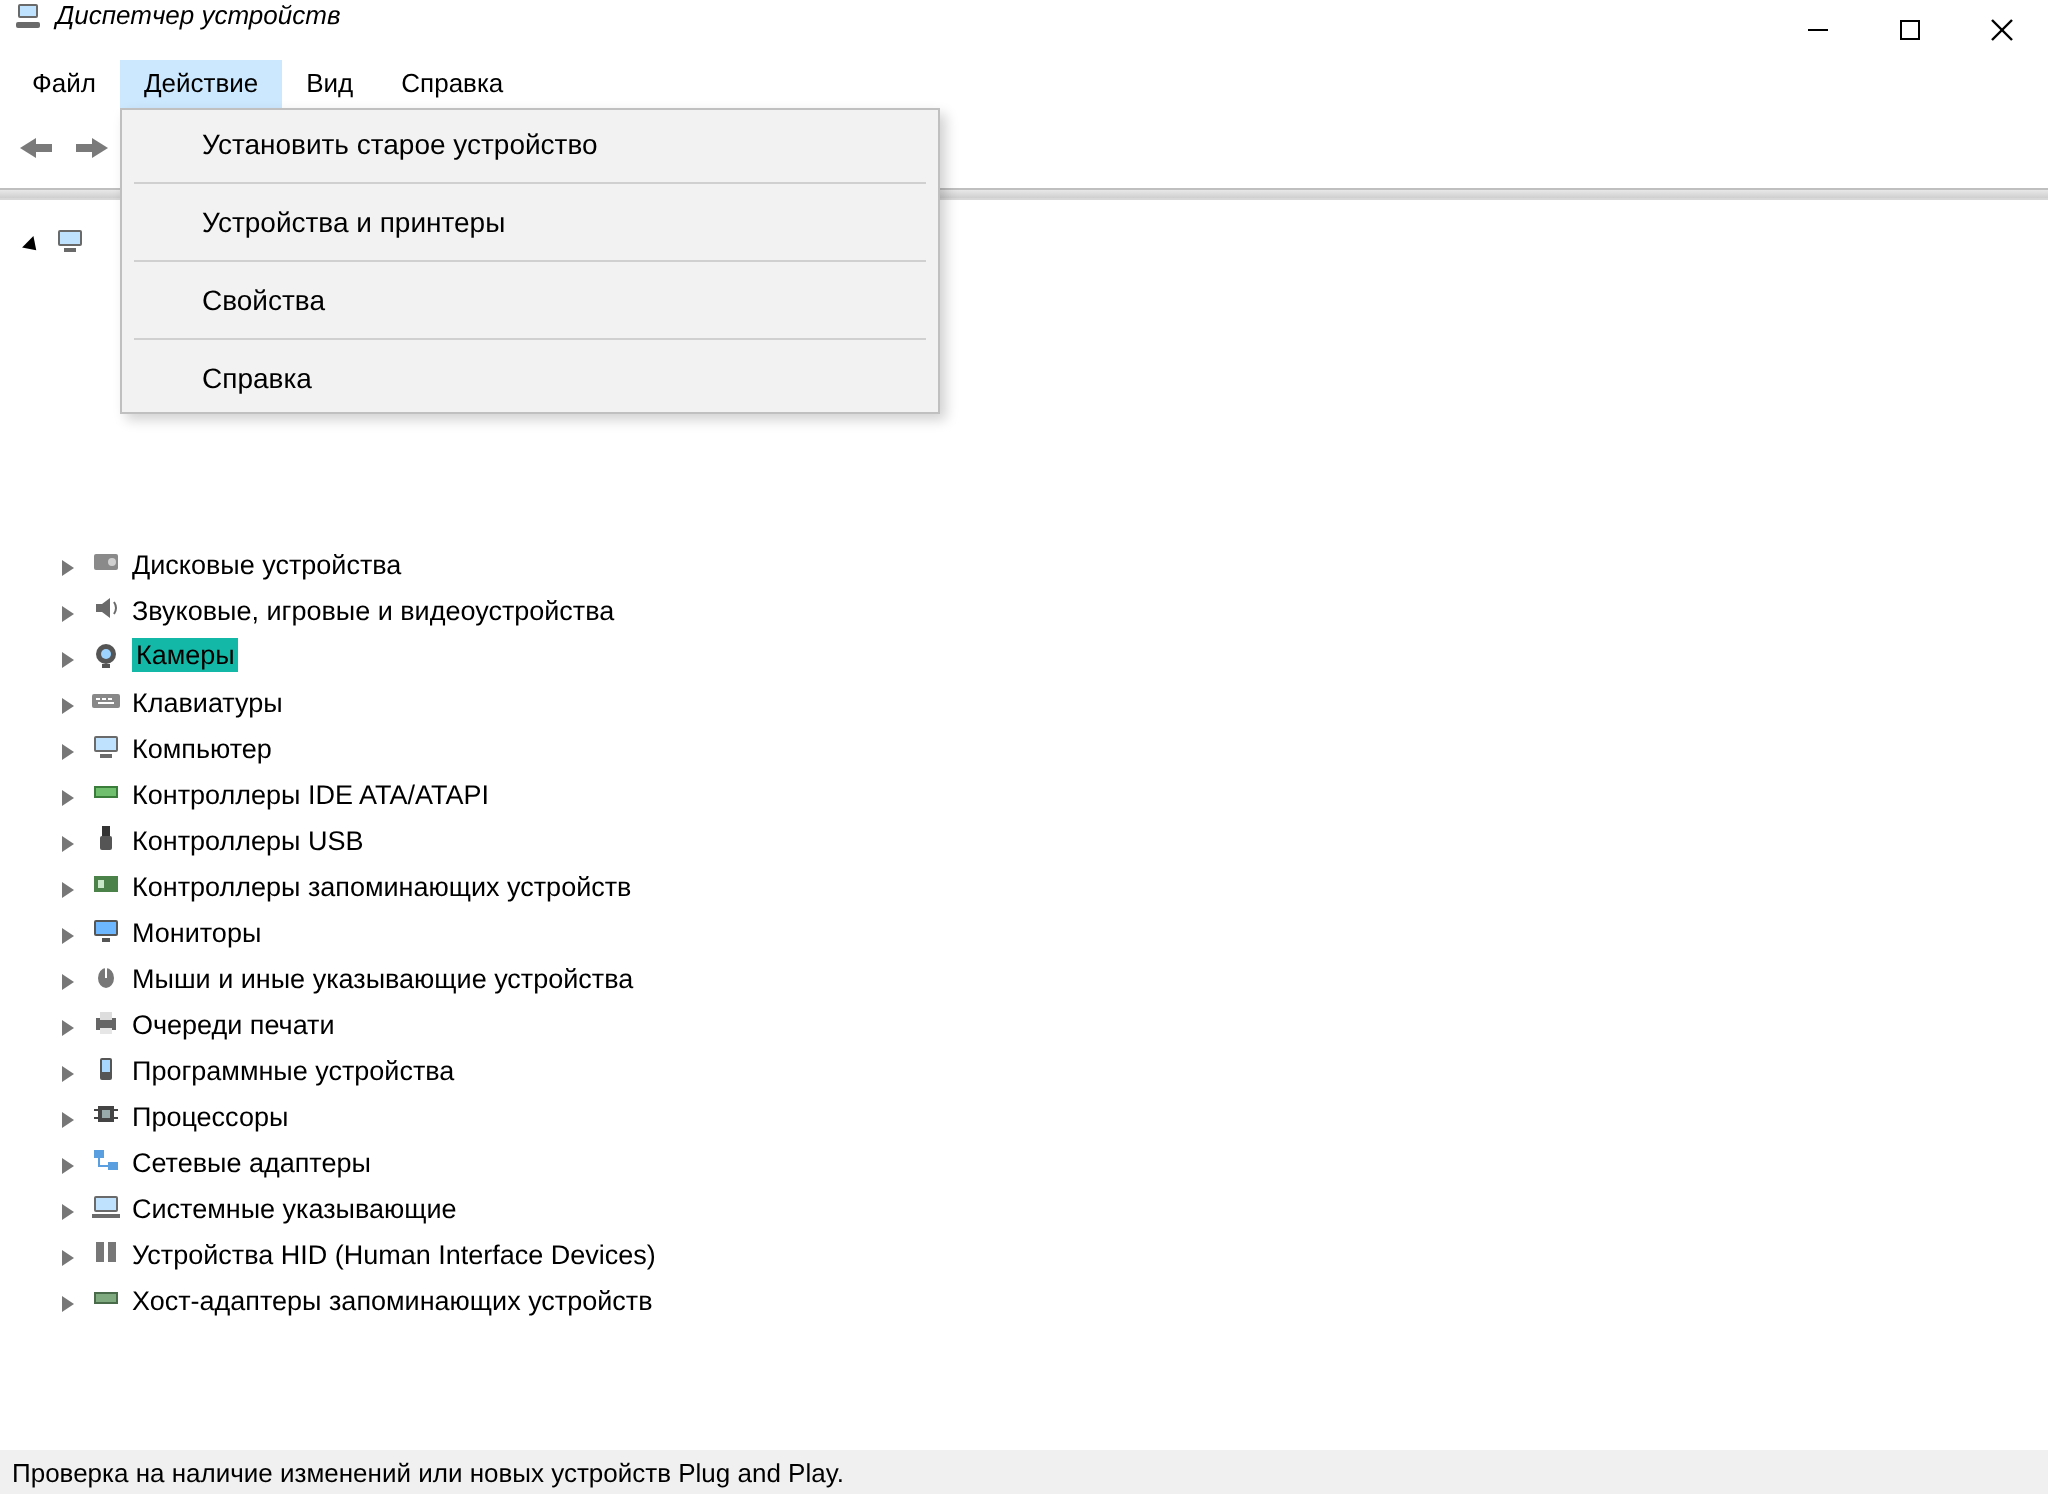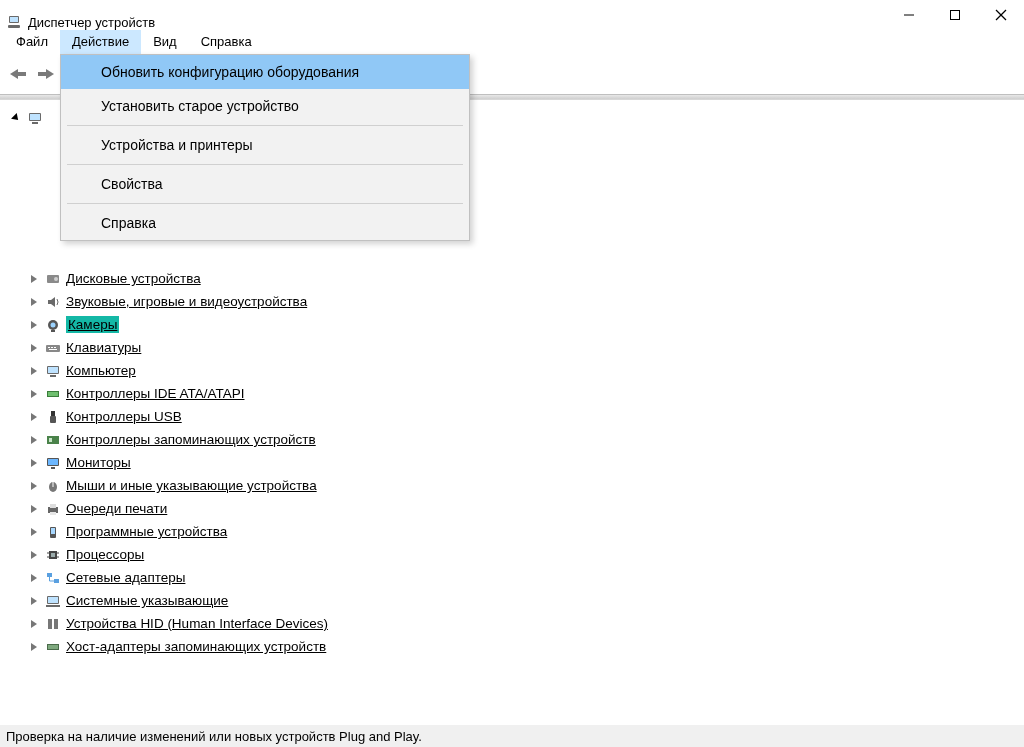--- a/index.html
+++ b/index.html
@@ -11,24 +11,25 @@
     font-size: 13px;
     background: #ffffff;
     color: #000;
     overflow: hidden;
     position: relative;
   }
   
   .titlebar {
     height: 30px;
     display: flex;
-    align-items: flex-end;
+    align-items: flex-start;
     padding-left: 6px;
     position: relative;
     background: #fff;
+    font-style: italic;
   }
   .titlebar .app-icon {
     width: 16px; height: 16px;
     margin-right: 6px;
     display: inline-flex; align-items: center; justify-content: center;
   }
   .titlebar .title {
     font-size: 13px;
   }
   .win-controls {
@@ -82,26 +83,25 @@
     padding: 6px 4px;
     height: calc(100% - 30px - 24px - 40px - 4px - 22px);
     overflow: hidden;
     position: relative;
   }
   .tree-root {
     padding-left: 4px;
   }
   .tree-row {
     display: flex;
-    align-items: center;
+    align-items: flex-end;
     height: 23px;
     padding-left: 2px;
     font-size: 13.5px;
     white-space: nowrap;
-    text-decoration: underline;
   }
   .tree-row.root .expander { transform: rotate(45deg); }
   .tree-row.child { margin-left: 18px; }
   .tree-row.hidden-by-menu { visibility: hidden; }
   .expander {
     width: 12px; height: 12px;
     margin-right: 4px;
     display: inline-flex; align-items: center; justify-content: center;
     color: #888;
   }
@@ -224,23 +224,20 @@
     <svg width="20" height="14" viewBox="0 0 20 14">
         <polygon points="10,2 18,7 10,12" fill="#7a7a7a"></polygon>
         <rect x="2" y="5" width="9" height="4" fill="#7a7a7a"></rect>
       </svg>
   </div>
 </div>
 
 <div class="divider-h"></div>
 
 <div class="dropdown">
-  <div class="dd-item highlight">
-      <span>Обновить конфигурацию оборудования</span>
-    </div>
   <div class="dd-item">
       <span>Установить старое устройство</span>
     </div>
   <div class="dd-sep"></div>
   <div class="dd-item">
       <span>Устройства и принтеры</span>
     </div>
   <div class="dd-sep"></div>
   <div class="dd-item">
       <span>Свойства</span>

